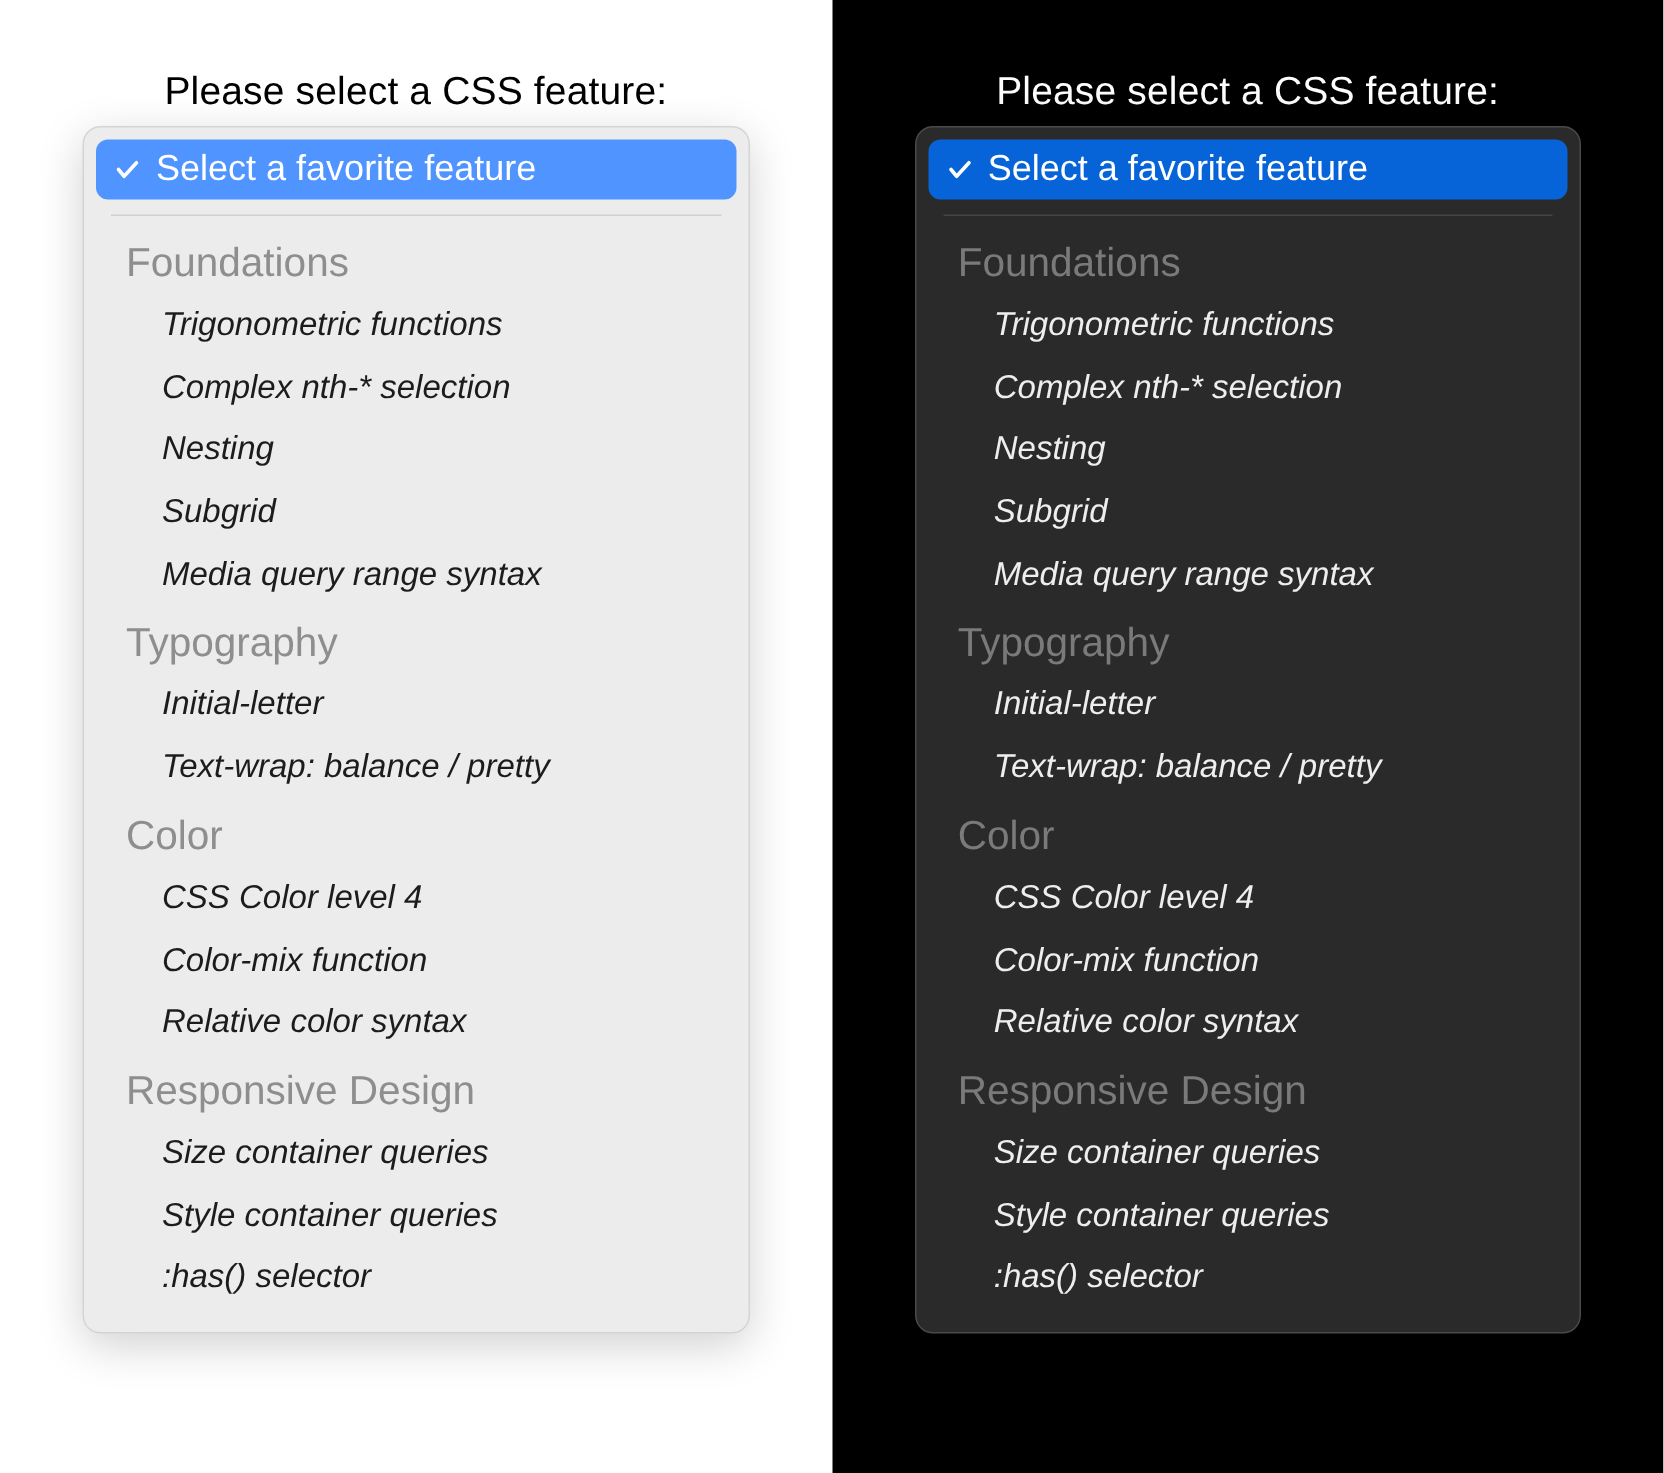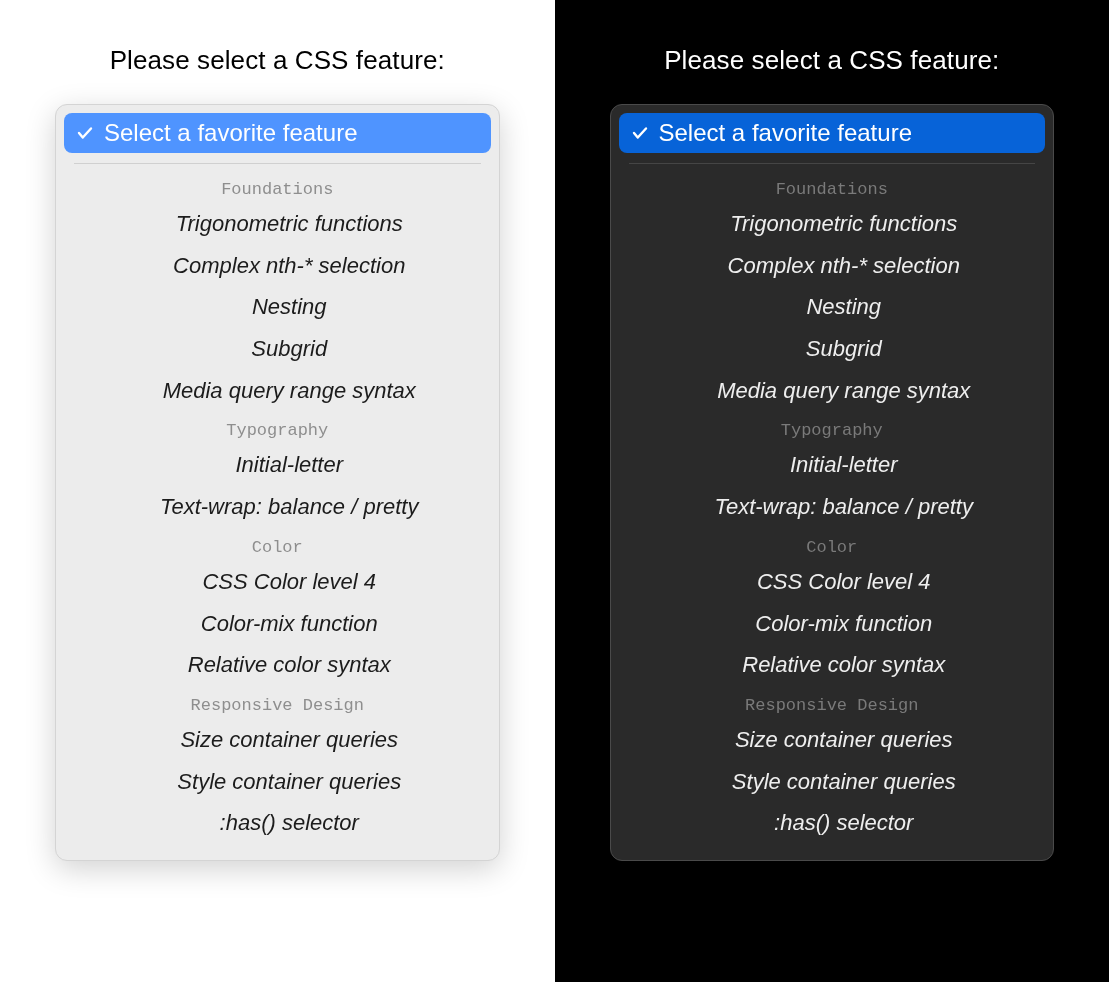--- a/index.html
+++ b/index.html
@@ -16,33 +16,32 @@
       display: flex;
       flex-direction: column;
       align-items: center;
     }
     .pane.light { background: #ffffff; }
     .pane.dark  { background: #000000; }
 
     .prompt {
       font-size: 26px;
       font-weight: 400;
-      margin-bottom: 28px;
+      margin-bottom: 8px;
       letter-spacing: 0.1px;
     }
     .light .prompt { color: #000000; }
     .dark  .prompt { color: #ffffff; }
 
     .dropdown {
       width: 100%;
       max-width: 450px;
       border-radius: 12px;
       padding: 8px 8px 16px 8px;
       box-shadow: 0 8px 30px rgba(0,0,0,0.18);
-      text-align: center;
     }
     .light .dropdown {
       background: #ececec;
       border: 1px solid #d4d4d4;
     }
     .dark .dropdown {
       background: #2a2a2a;
       border: 1px solid #4a4a4a;
       box-shadow: 0 8px 30px rgba(0,0,0,0.6);
     }
@@ -72,23 +71,22 @@
     .check-icon svg { width: 100%; height: 100%; display:block; }
 
     .divider {
       height: 1px;
       margin: 10px 10px 6px 10px;
     }
     .light .divider { background: #d0d0d0; }
     .dark  .divider { background: #454545; }
 
     .group-label {
-      font-size: 17px;
+      font-size: 27px;
       padding: 10px 20px 4px 20px;
-      font-family: Liberation Mono, monospace;
     }
     .light .group-label { color: #8e8e8e; }
     .dark  .group-label { color: #7a7a7a; }
 
     .option-row {
       font-size: 22px;
       padding: 6px 20px 6px 44px;
       line-height: 1.35;
       cursor: default;
       font-style: italic;

